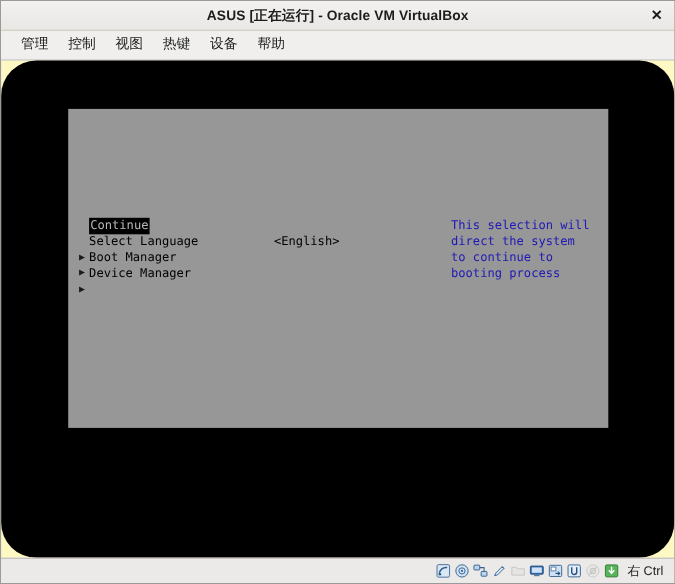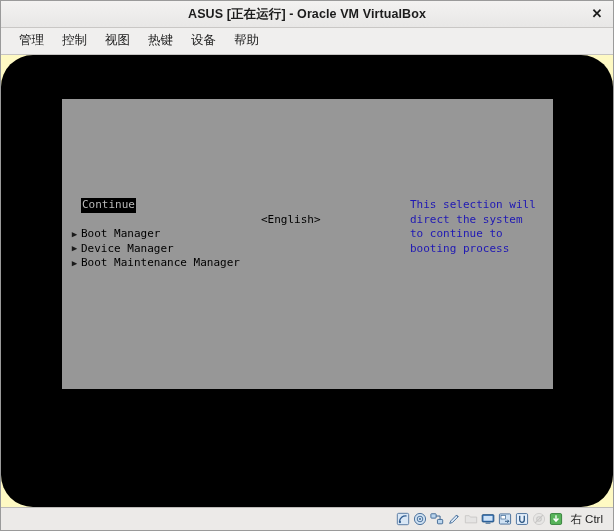--- a/index.html
+++ b/index.html
@@ -127,21 +127,21 @@
   .row-label {
     display: inline-block;
   }
   .row-selected .row-label {
     background: #000000;
     color: #b9b9b9;
     padding: 0 1px;
   }
   .row-value {
     position: absolute;
-    left: 193px;
+    left: 181px;
     color: #000000;
   }
 
   
   .bios-help {
     position: absolute;
     left: 348px;
     top: 99px;
     width: 130px;
     color: #1f18b4;
@@ -217,36 +217,36 @@
 
       <div class="bios-menu bios-font">
 
         <div class="bios-row row-selected">
           <span class="bullet"></span>
           <span class="row-label">Continue</span>
         </div>
 
         <div class="bios-row">
           <span class="bullet"></span>
+          <span class="row-label">Select Language</span>
           <span class="row-value">&lt;English&gt;</span>
         </div>
 
         <div class="bios-row">
           <span class="bullet">▶</span>
           <span class="row-label">Boot Manager</span>
         </div>
 
         <div class="bios-row">
           <span class="bullet">▶</span>
           <span class="row-label">Device Manager</span>
         </div>
 
         <div class="bios-row">
           <span class="bullet">▶</span>
-          <span class="row-label">Boot Maintenance Manager</span>
         </div>
 
       </div>
 
       <div class="bios-help bios-font">This selection will direct the system to continue to booting process</div>
 
     </div>
 
 
   </div>

